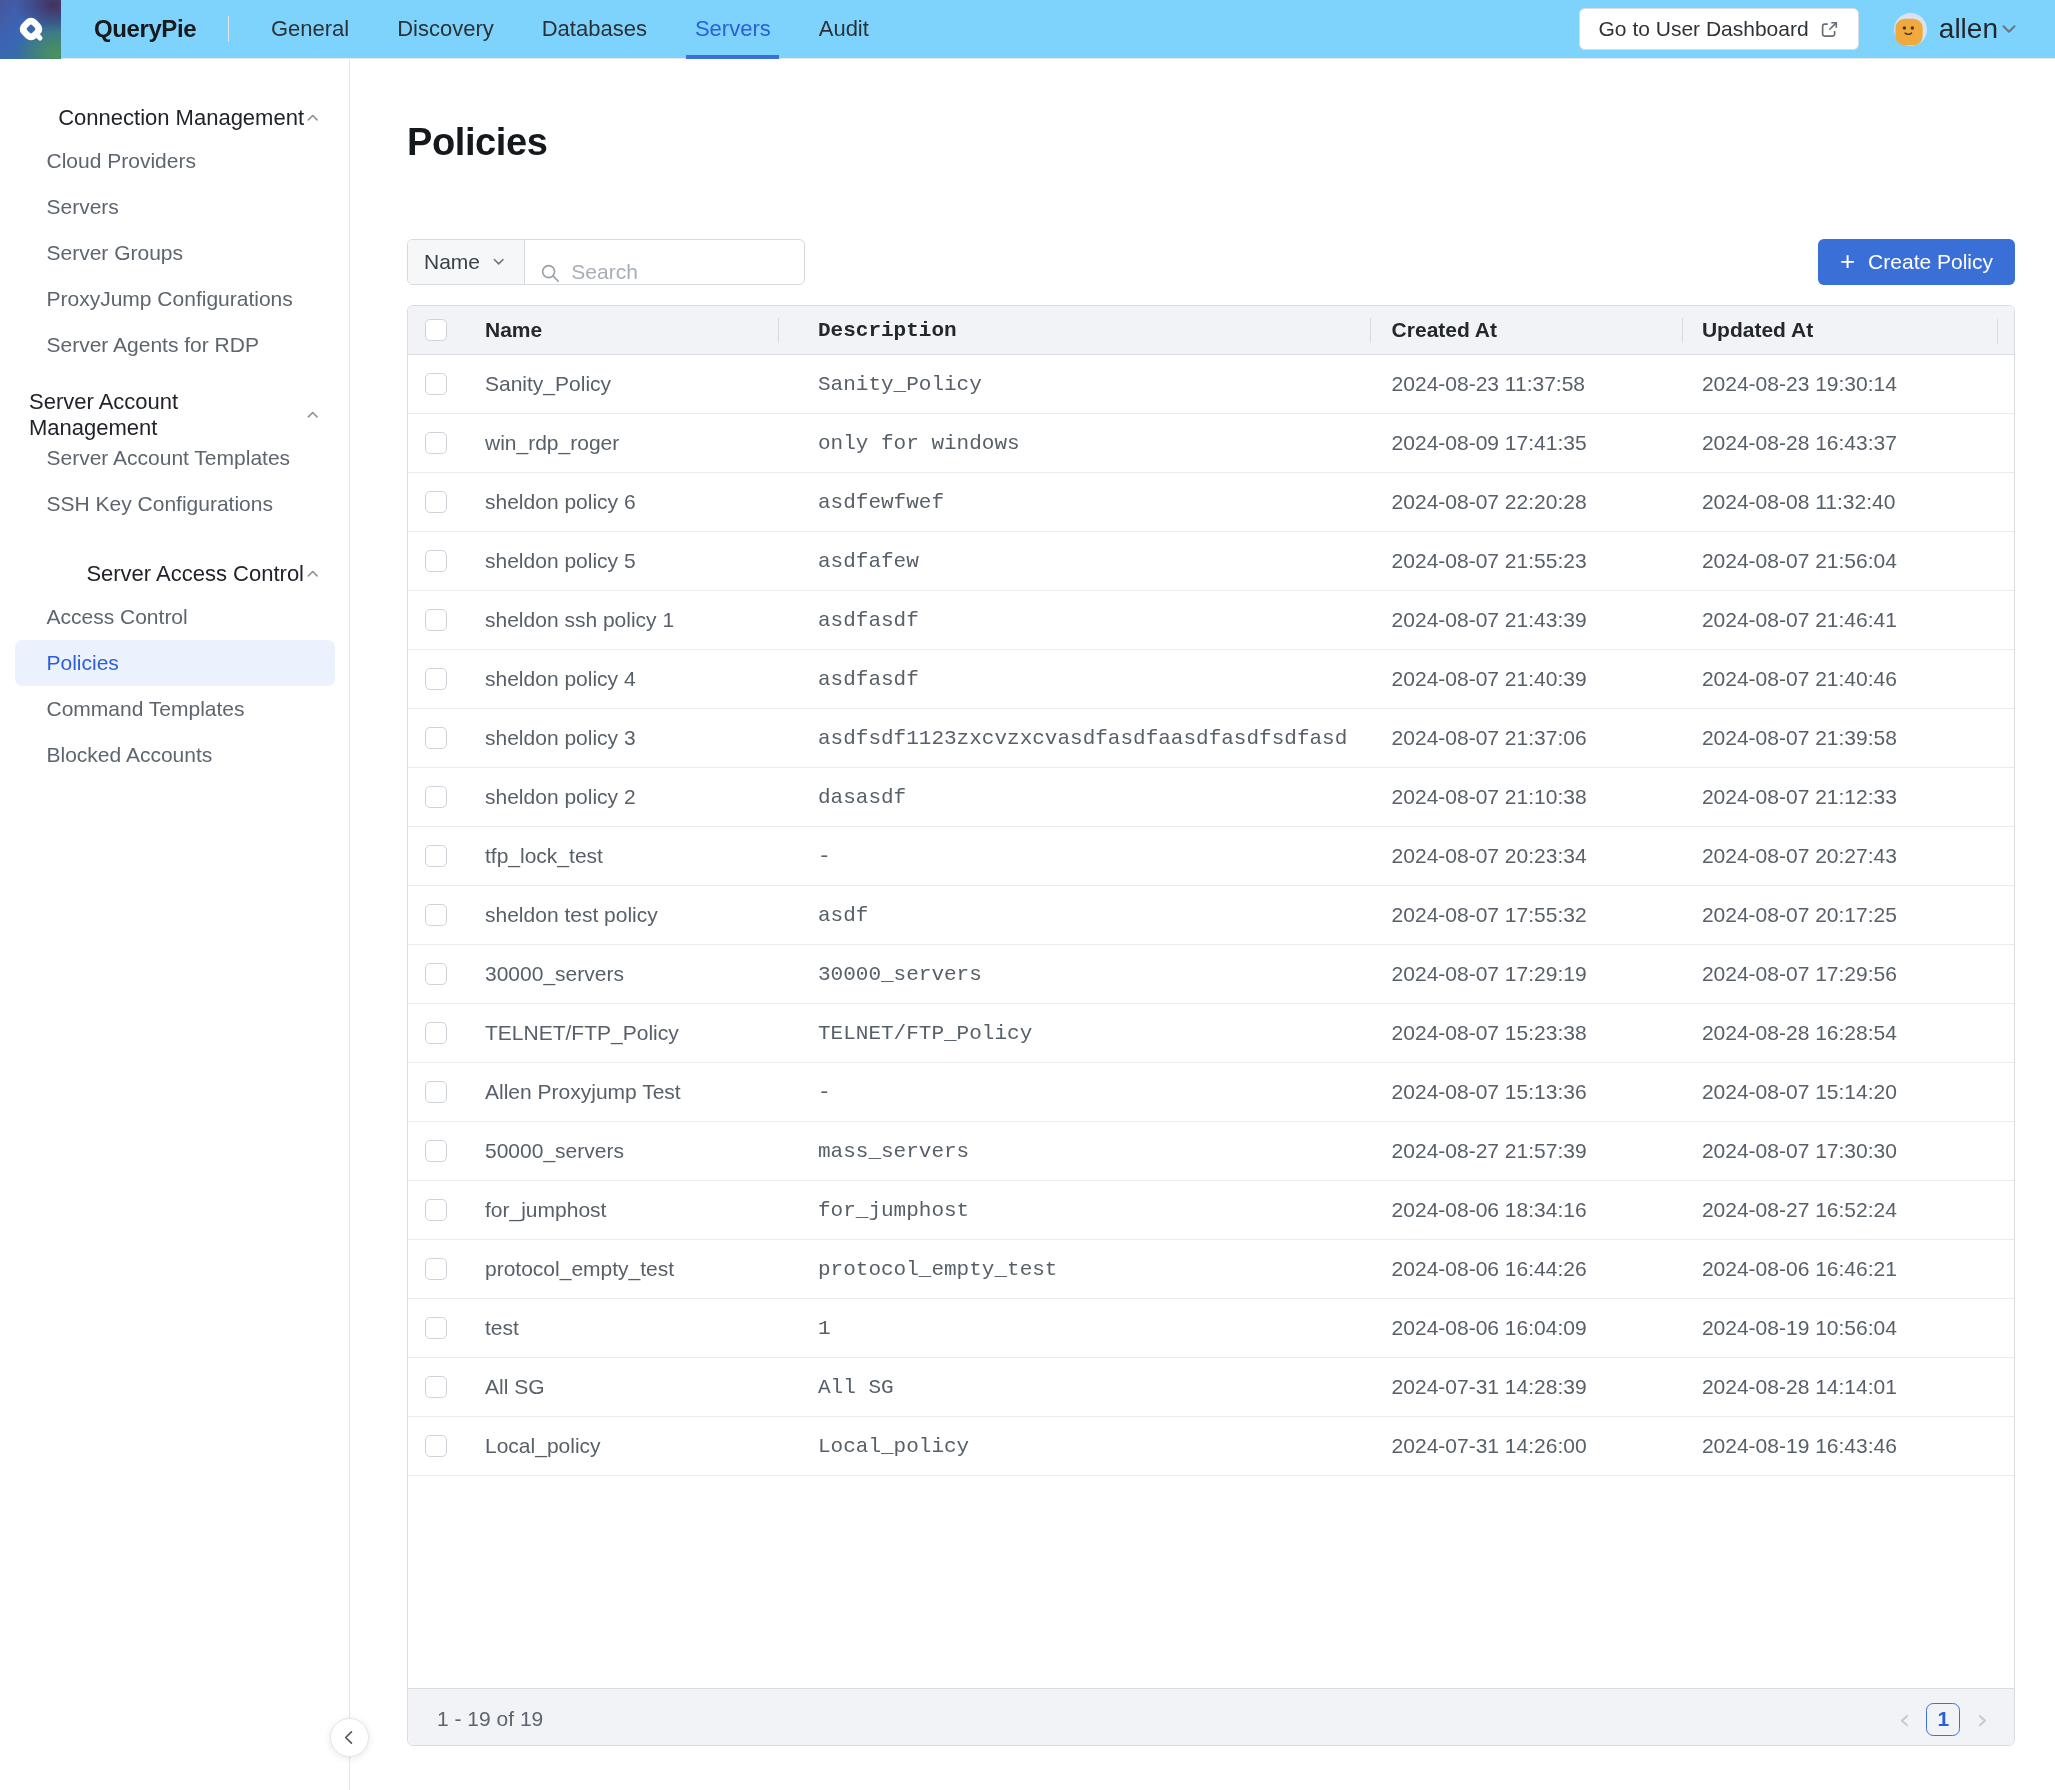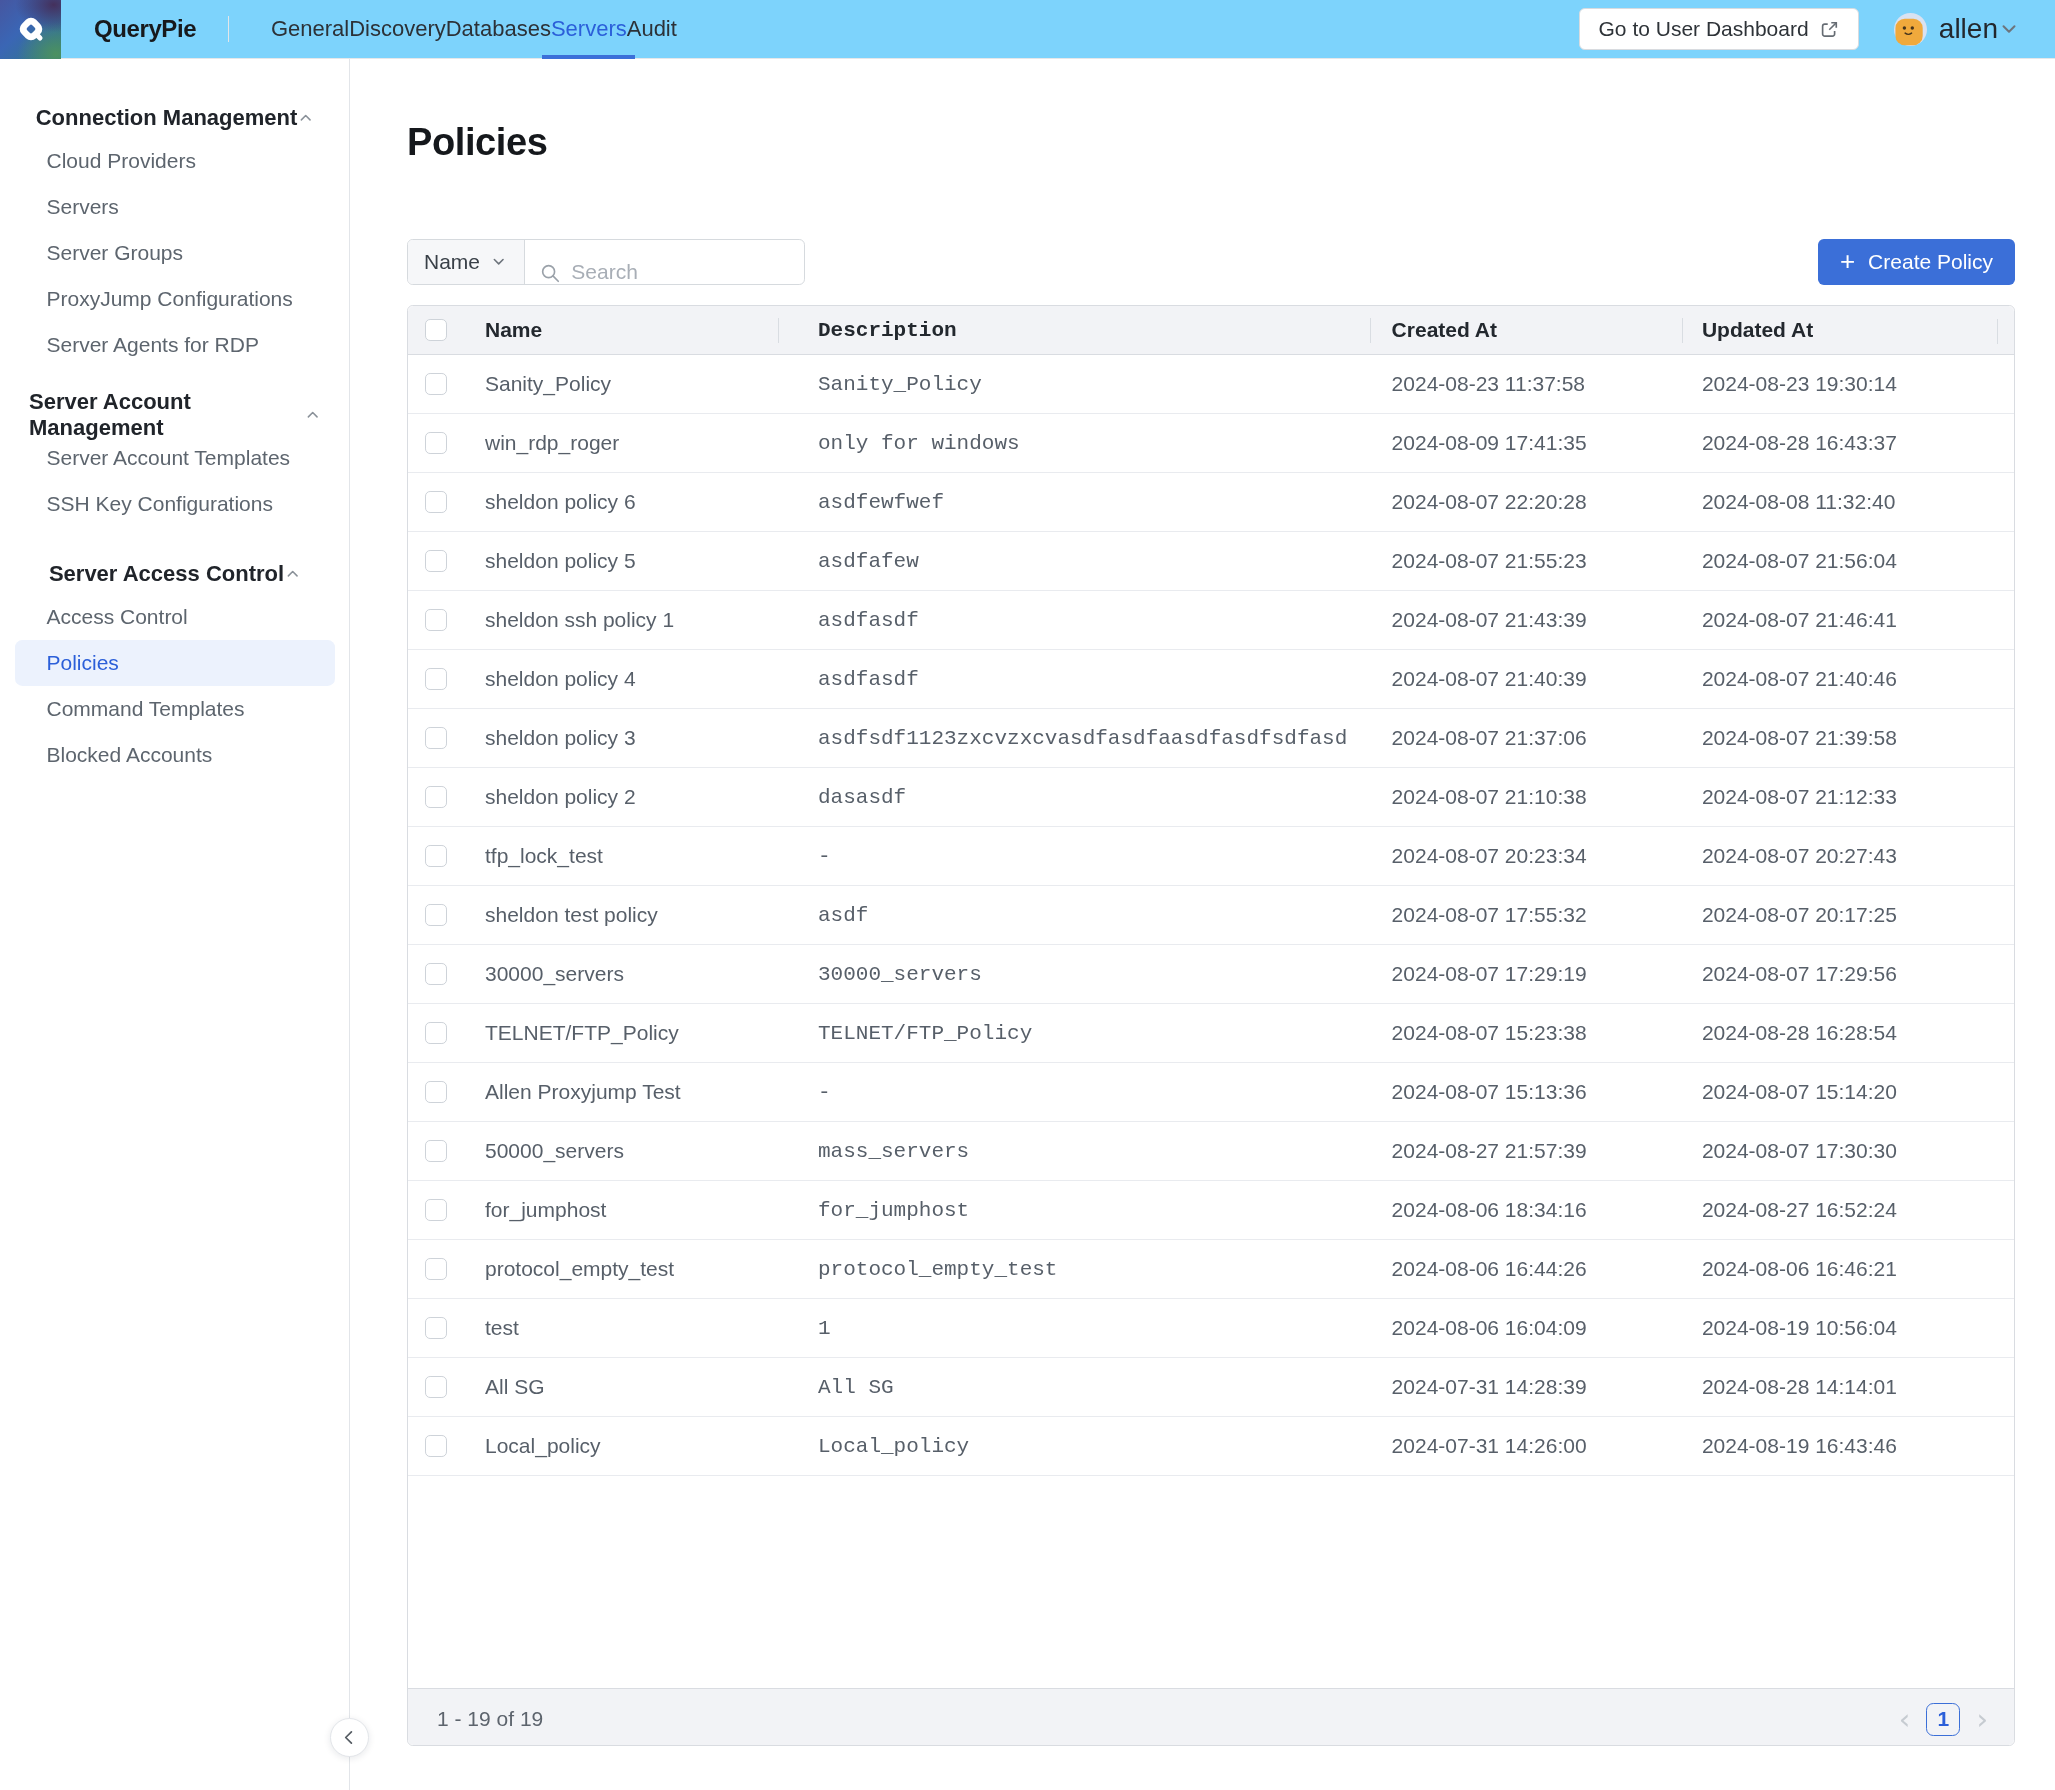--- a/index.html
+++ b/index.html
@@ -19,35 +19,35 @@
     border-bottom:0.7px solid #e5e7ea;display:flex;align-items:center;z-index:6;
   }
   .logo{width:61px;height:59px;flex:0 0 61px;display:flex;align-items:center;justify-content:center;
     background:
       radial-gradient(120% 90% at 88% 8%,#44305c 0%,rgba(68,48,92,0) 52%),
       radial-gradient(110% 95% at 92% 92%,#4c9160 0%,rgba(76,145,96,0) 58%),
       linear-gradient(135deg,#4656a0 0%,#3a66b5 42%,#2f7a84 100%);
   }
   .brand{margin-left:33px;font-size:24px;font-weight:700;color:#17191c;letter-spacing:-0.4px;}
   .topbar-divider{width:0.7px;height:26px;background:#e3e6e9;margin-left:32px;}
-  .nav{display:flex;margin-left:42px;height:59px;}
+  .nav{display:flex;margin-left:42px;gap:48px;height:59px;}
   .nav-item{height:59px;display:flex;align-items:center;font-size:22px;color:#2c3137;cursor:pointer;position:relative;font-weight:500;}
   .nav-item.active{color:var(--accent-text);}
   .nav-item.active::after{content:"";position:absolute;left:-8.7px;right:-8.7px;bottom:-0.7px;height:4.4px;background:var(--accent);}
   .topbar-right{margin-left:auto;display:flex;align-items:center;padding-right:36px;}
   .dash-btn{display:flex;align-items:center;gap:11.6px;height:42px;padding:0 19px;background:#fff;
     border:0.7px solid #d8dbdf;border-radius:5.8px;font-size:21px;color:#2e3338;cursor:pointer;margin-right:35px;
     font-family:inherit;}
   .avatar{width:33px;height:33px;margin-right:11.6px;flex:0 0 33px;cursor:pointer;}
   .username{font-size:28px;color:#23272c;margin-right:0;cursor:pointer;}
   
   .sidebar{position:absolute;top:59px;left:0;bottom:0;width:350px;border-right:0.7px solid #e2e5e9;background:#fff;padding-top:38px;}
   .side-section{margin-bottom:26px;}
-  .side-header{height:41px;display:flex;align-items:center;justify-content:center;padding:0 27.6px 0 29px;
-    font-size:22px;font-weight:700;color:#20242a;cursor:pointer;}
+  .side-header{height:41px;display:flex;align-items:center;justify-content:flex-end;padding:0 27.6px 0 29px;
+    font-size:22px;font-weight:400;color:#20242a;cursor:pointer;}
   .side-item{height:46px;display:flex;align-items:center;margin:0 14.5px;padding-left:32px;border-radius:7.3px;
     font-size:21px;color:#5d656e;cursor:pointer;}
   .side-item.active{background:var(--active-bg);color:var(--accent-text);font-weight:500;}
   .collapse-btn{position:absolute;left:330px;top:1718px;width:39px;height:39px;border-radius:50%;background:#fff;
     border:0.7px solid #e3e6ea;box-shadow:0 1.5px 7.3px rgba(20,30,50,.10);display:flex;align-items:center;justify-content:center;
     cursor:pointer;z-index:10;}
   
   .main{position:absolute;left:350px;top:59px;right:0;bottom:0;padding:0 41px 0 57px;background:#fff;}
   .page-title{margin-top:62px;font-size:38px;font-weight:700;color:#15181c;letter-spacing:-0.4px;}
   .controls{margin-top:75px;display:flex;align-items:center;justify-content:space-between;}

